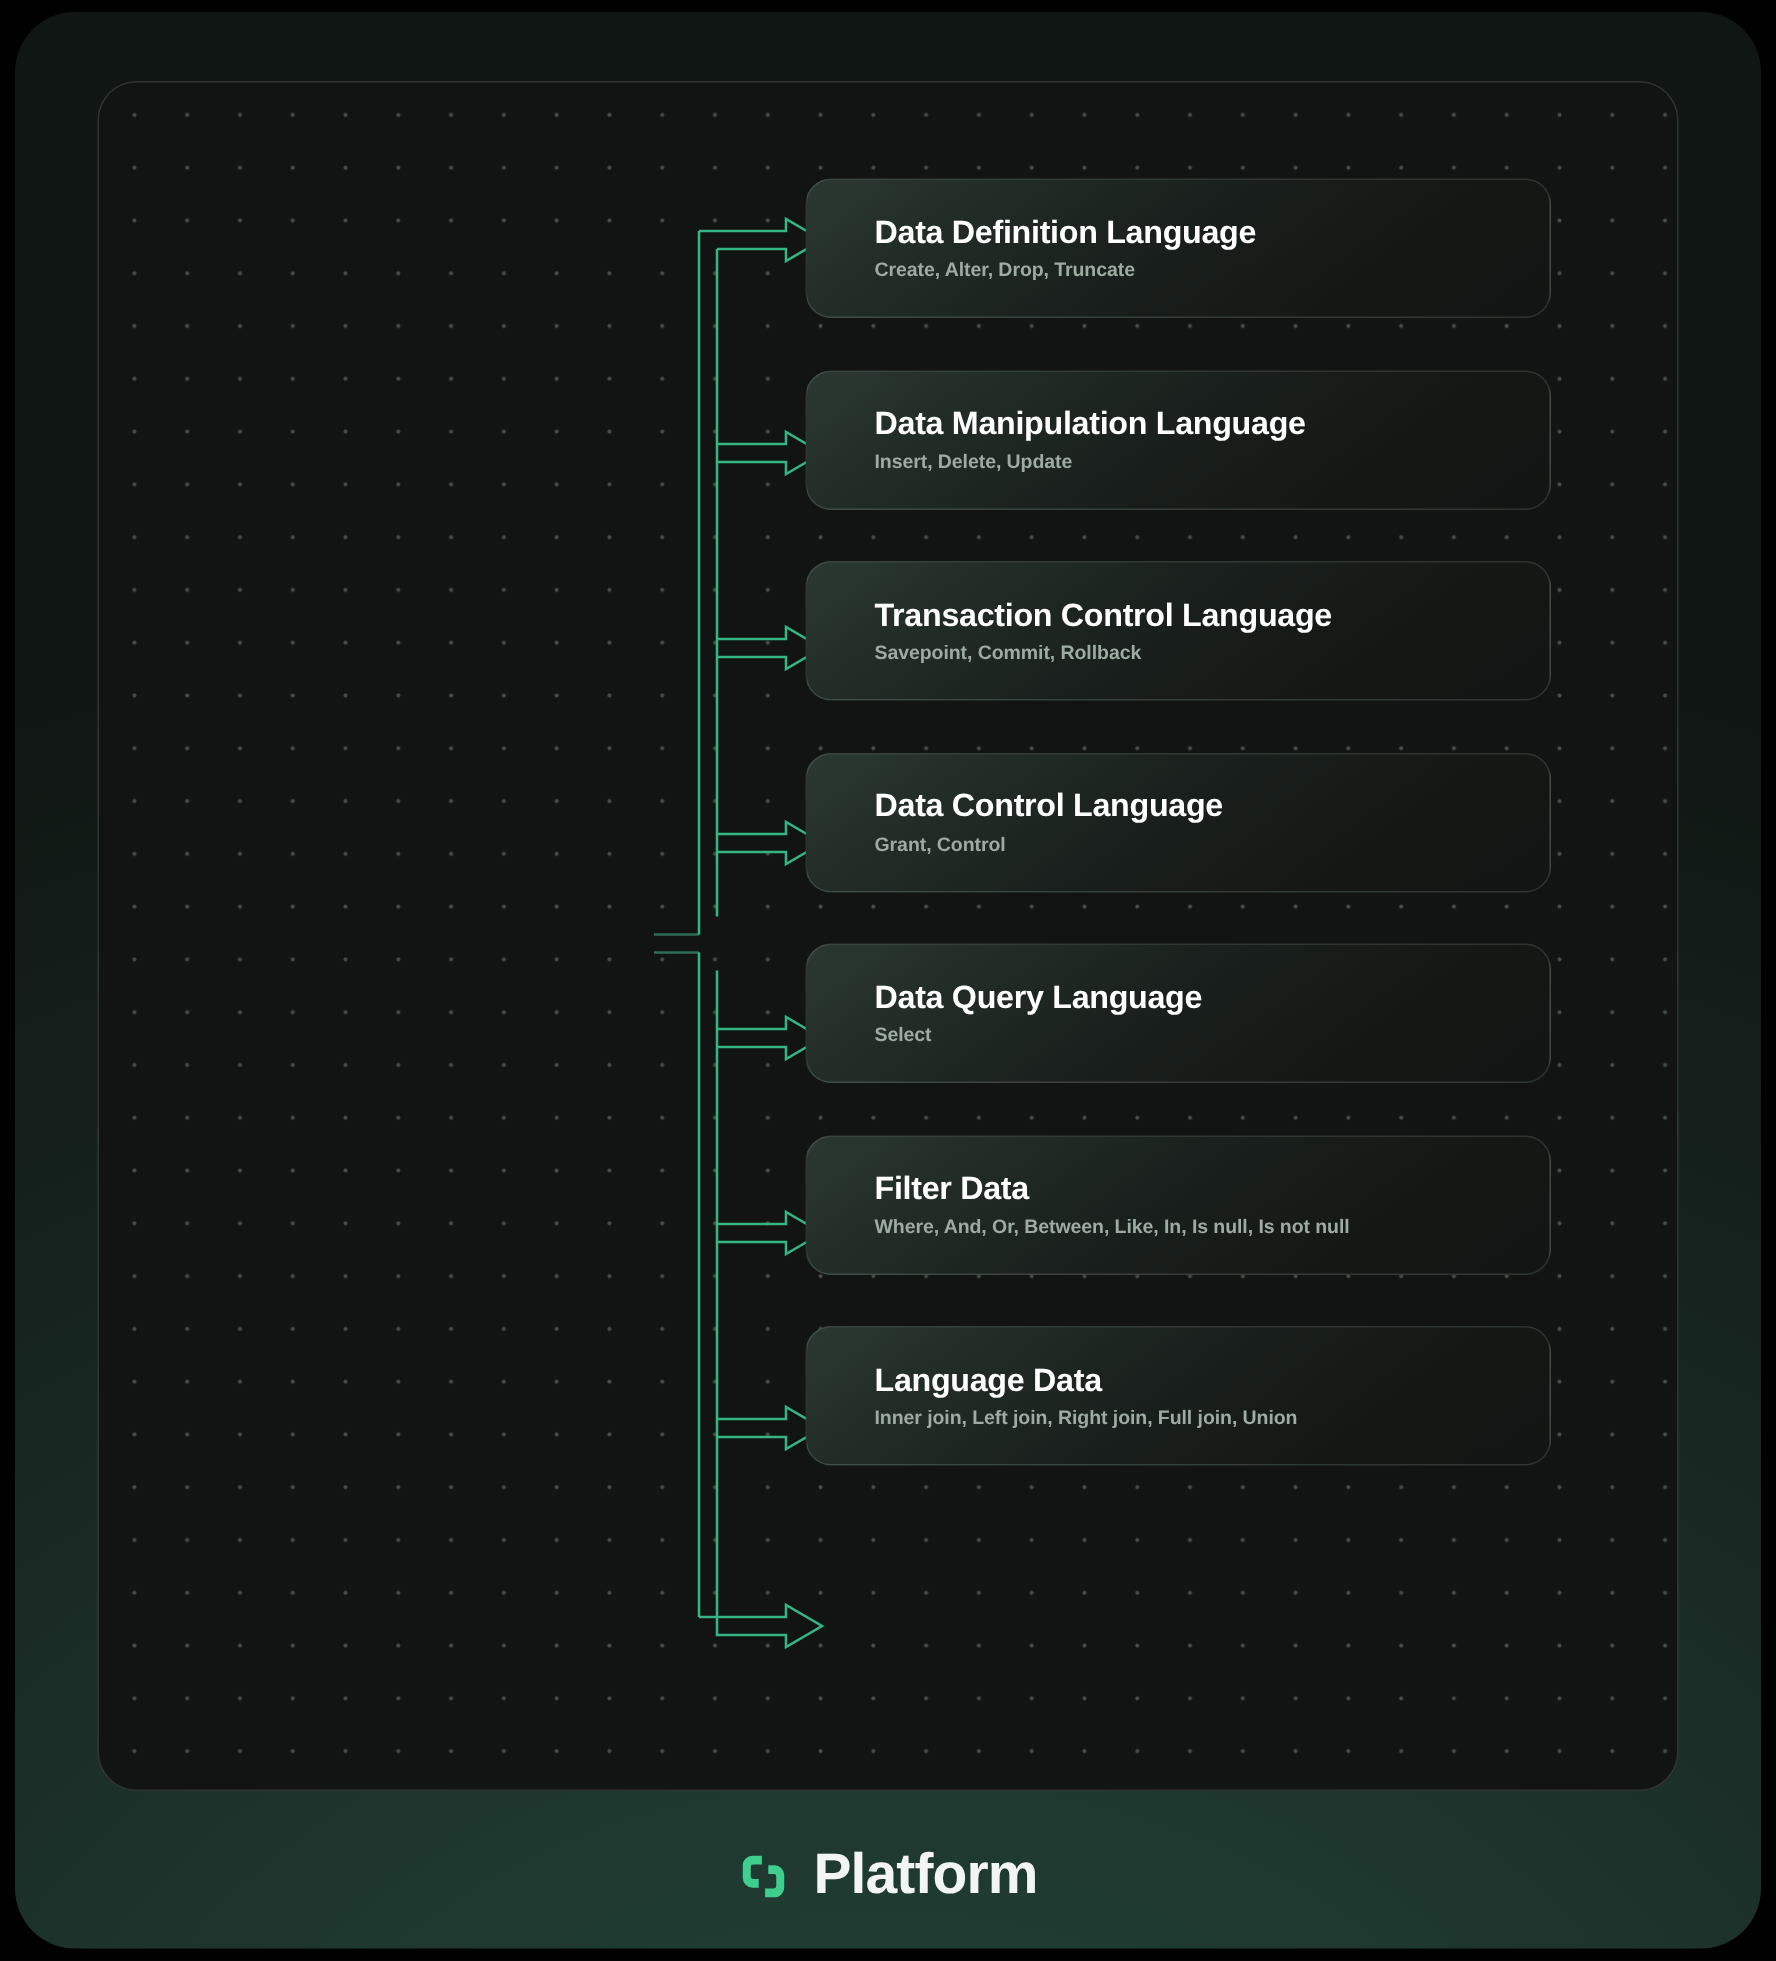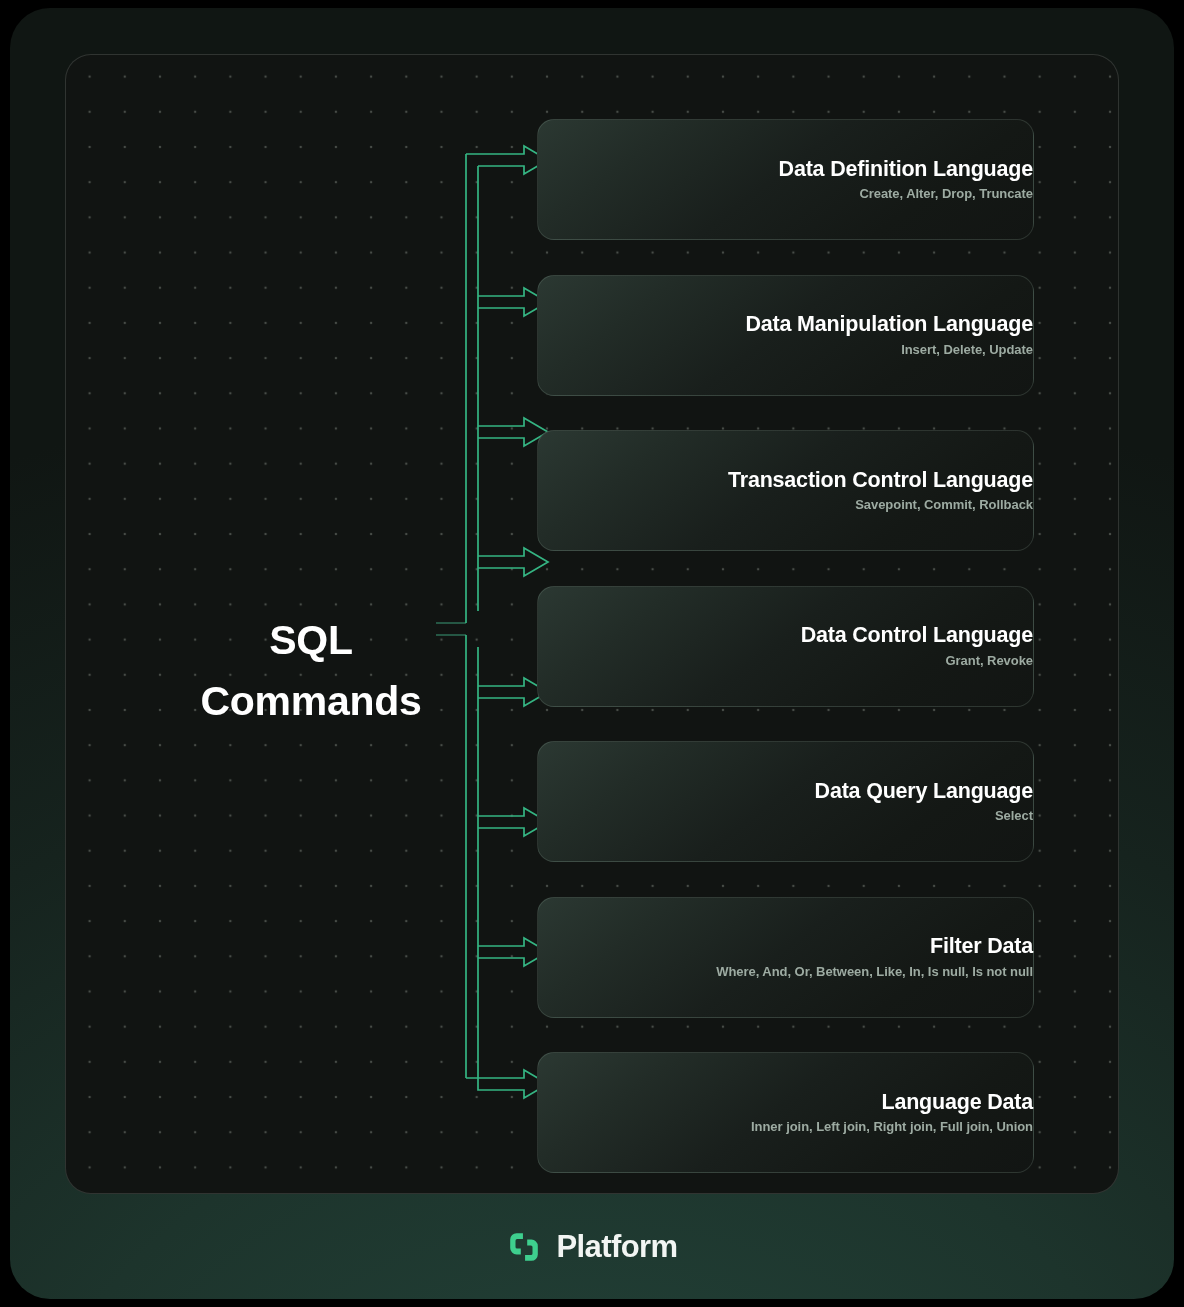--- a/index.html
+++ b/index.html
@@ -61,29 +61,29 @@
 
   
   .cards{
     position:absolute;
     left:471px; top:64px;
     width:497px;
     z-index:3;
   }
   .card{
     position:relative;
-    height:121px;
+    height:93px;
     margin-bottom:34.5px;
     border-radius:17px;
     border:1px solid rgba(150,175,160,.20);
     background:
       linear-gradient(143deg, #2b3832 0%, #222c27 22%, #191f1c 48%, #141815 75%, #121513 100%);
     display:flex;
     flex-direction:column;
-    align-items:flex-end;
+    align-items:flex-start;
     justify-content:center;
     gap:7px;
     padding-left:45px;
   }
   .card:last-child{ margin-bottom:0; }
   .card-title{
     color:#ffffff;
     font-size:21.5px;
     font-weight:bold;
     letter-spacing:-0.2px;
@@ -104,36 +104,32 @@
     left:0; top:1221px;
     width:1164px;
     display:flex;
     align-items:center;
     justify-content:center;
     gap:16px;
   }
   .logo-mark{ width:34px; height:34px; display:block; }
   .logo-text{
     color:#f2f5f3;
-    font-size:31px;
+    font-size:38px;
     font-weight:bold;
     letter-spacing:-0.6px;
   }
 </style>
 </head>
 <body>
 
 <div class="shell">
 
   <div class="panel">
 
-    <div class="heading">
-      <div>SQL</div>
-      <div>Commands</div>
-    </div>
 
     <svg class="connectors" viewBox="0 0 1054 1140">
       <g fill="none" stroke="#35b583" stroke-width="1.7" stroke-linejoin="miter">
 
         <path d="M370 568 L400 568 M370 580 L400 580" stroke="#2c6e56"></path>
 
         <path d="M400 99 L400 568"></path>
         <path d="M400 580 L400 1023"></path>
 
         <path d="M412 111 L412 556"></path>
@@ -169,21 +165,21 @@
         <div class="card-sub">Insert, Delete, Update</div>
       </div>
 
       <div class="card">
         <div class="card-title">Transaction Control Language</div>
         <div class="card-sub">Savepoint, Commit, Rollback</div>
       </div>
 
       <div class="card">
         <div class="card-title">Data Control Language</div>
-        <div class="card-sub">Grant, Revoke</div>
+        <div class="card-sub">Grant, Control</div>
       </div>
 
       <div class="card">
         <div class="card-title">Data Query Language</div>
         <div class="card-sub">Select</div>
       </div>
 
 
       <div class="card">
         <div class="card-title">Filter Data</div>

